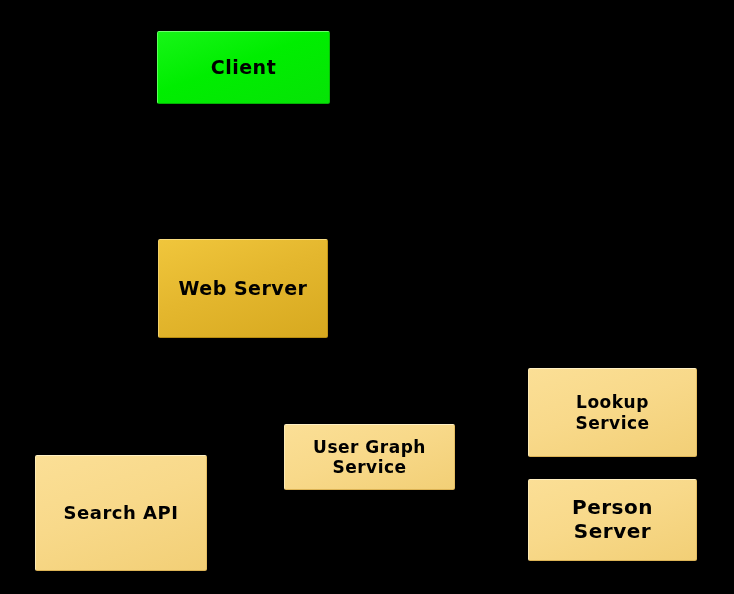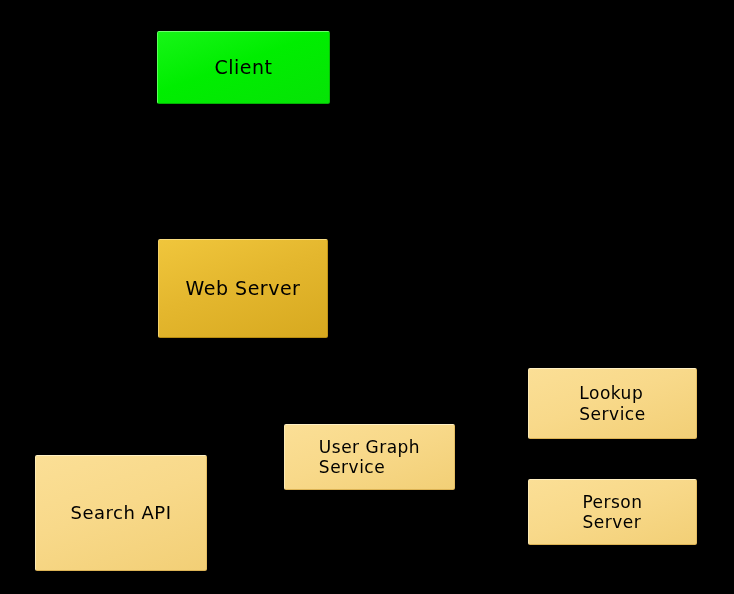--- a/index.html
+++ b/index.html
@@ -15,24 +15,24 @@
     width: 734px;
     height: 594px;
     background: #000000;
     overflow: hidden;
   }
   .node {
     position: absolute;
     display: flex;
     align-items: center;
     justify-content: center;
-    text-align: left;
+    text-align: center;
     box-sizing: border-box;
     color: #000000;
-    font-weight: normal;
+    font-weight: bold;
     letter-spacing: 0.5px;
     line-height: 1.18;
     border-radius: 2px;
     box-shadow: 3px 4px 6px rgba(0,0,0,0.85);
   }
   .node .label {
     display: block;
     padding: 0 6px;
     white-space: pre-line;
   }
@@ -65,28 +65,28 @@
 </head>
 <body>
 
 <div id="canvas" style="background: rgb(0, 0, 0);">
     <div class="node green" style="left: 157px; top: 31px; width: 173px; height: 73px; font-size: 19px; color: rgb(0, 0, 0);">
       <span class="label">Client</span>
     </div>
     <div class="node gold" style="left: 158px; top: 218px; width: 170px; height: 99px; font-size: 19px; color: rgb(0, 0, 0);">
       <span class="label">Web Server</span>
     </div>
-    <div class="node sand" style="left: 528px; top: 368px; width: 169px; height: 71px; font-size: 17px; color: rgb(0, 0, 0);">
+    <div class="node sand" style="left: 528px; top: 368px; width: 169px; height: 89px; font-size: 17px; color: rgb(0, 0, 0);">
       <span class="label">Lookup
 Service</span>
     </div>
     <div class="node sand" style="left: 284px; top: 424px; width: 171px; height: 66px; font-size: 17px; color: rgb(0, 0, 0);">
       <span class="label">User Graph
 Service</span>
     </div>
-    <div class="node sand" style="left: 528px; top: 479px; width: 169px; height: 66px; font-size: 17px; color: rgb(0, 0, 0);">
+    <div class="node sand" style="left: 528px; top: 479px; width: 169px; height: 82px; font-size: 20px; color: rgb(0, 0, 0);">
       <span class="label">Person
 Server</span>
     </div>
     <div class="node sand" style="left: 35px; top: 455px; width: 172px; height: 116px; font-size: 18px; color: rgb(0, 0, 0);">
       <span class="label">Search API</span>
     </div>
   </div>
 
 </body></html>

